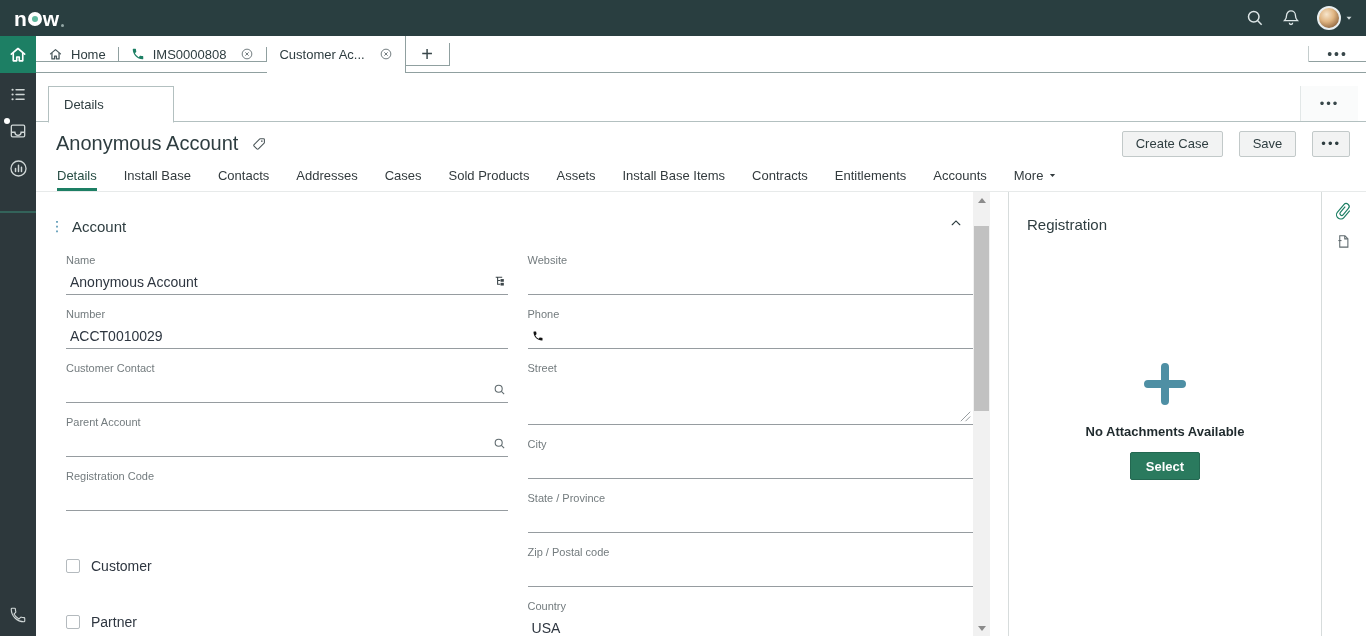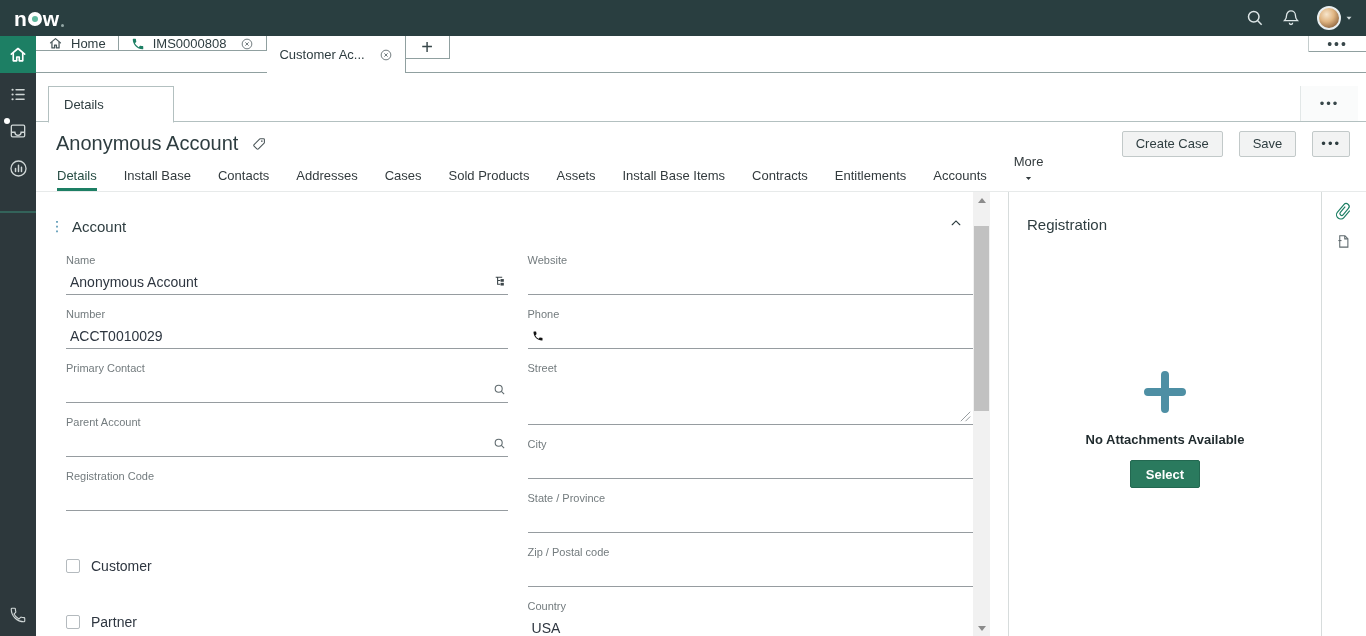--- a/index.html
+++ b/index.html
@@ -29,21 +29,21 @@
   .rail-badge { position:absolute; left:-4px; top:-3px; width:6px; height:6px; border-radius:50%; background:#fff; }
   .rail-divider { width:36px; height:2px; background:#33635a; margin-top:15px; }
   .rail-phone { position:absolute; bottom:12px; left:0; width:36px; display:flex; justify-content:center; cursor:pointer; }
 
   
   .tabstrip { position:absolute; left:36px; top:36px; width:1330px; height:37px; background:#fff; border-bottom:1px solid #90a0a0; display:flex; }
   .stab { display:flex; align-items:center; gap:8px; padding:0 12px; font-size:13px; color:#2e3d40; border-right:1px solid #90a0a0; cursor:pointer; background:#fff; }
   .stab.first { border-left:none; }
   .stab .close { margin-left:6px; }
   .stab.active { height:37px; position:relative; z-index:2; background:#fff; }
-  .tabstrip { align-items:flex-start; }
+  .tabstrip { align-items:center; }
   .stab:not(.active) { box-shadow: inset 0 -1px 0 #90a0a0; }
   .newtab { width:44px; display:flex; align-items:center; justify-content:center; font-size:20px; color:#38474a; border-right:1px solid #90a0a0; cursor:pointer; box-shadow: inset 0 -1px 0 #90a0a0; }
   .strip-more { margin-left:auto; width:58px; display:flex; align-items:center; justify-content:center; border-left:1px solid #c4cdcd; color:#38474a; font-size:14px; letter-spacing:2px; cursor:pointer; box-shadow: inset 0 -1px 0 #90a0a0; }
 
   
   .content { position:absolute; left:36px; top:73px; width:1330px; height:563px; }
 
   .subtab-row { position:relative; height:49px; background:#fff; border-bottom:1px solid #b3c0c0; }
   .subtab { position:absolute; left:12px; top:13px; height:37px; width:126px; background:#fff; border:1px solid #b3c0c0; border-bottom:1px solid #fff; display:flex; align-items:center; padding-left:15px; font-size:13px; cursor:pointer; z-index:2; }
   .subtab-more { position:absolute; right:8px; top:13px; bottom:0; width:58px; background:#fafbfb; border-left:1px solid #e2e7e7; display:flex; align-items:center; justify-content:center; color:#38474a; font-size:13px; letter-spacing:2px; cursor:pointer; }
@@ -51,21 +51,21 @@
   .title-row { display:flex; align-items:center; height:43px; padding:0 16px 0 20px; }
   .page-title { font-size:20px; color:#2e3d40; }
   .tag-ic { margin-left:13px; cursor:pointer; }
   .title-actions { margin-left:auto; display:flex; gap:16px; }
   .btn { height:26px; padding:0 13px; background:#f2f3f3; border:1px solid #c2c9c9; border-radius:2px; font-size:13px; color:#2e3d40; display:flex; align-items:center; cursor:pointer; }
   .btn.dots { padding:0 8px; letter-spacing:2px; }
 
   .nav-tabs { display:flex; align-items:flex-end; gap:27px; padding-left:21px; height:27px; border-bottom:1px solid #e7eaea; font-size:13px; color:#333b3e; }
   .nav-tab { padding-bottom:8px; cursor:pointer; white-space:nowrap; }
   .nav-tab.active { color:#274d44; border-bottom:3px solid #1d7f64; padding-bottom:5px; }
-  .nav-tab.more { display:flex; align-items:center; gap:5px;flex-direction:column; }
+  .nav-tab.more { display:flex; align-items:center; gap:5px; }
 
   .body-row { position:absolute; left:0; top:119px; width:1330px; height:444px; display:flex; }
 
   
   .form-area { width:937px; height:444px; overflow:hidden; position:relative; }
   .form-inner { padding:20px 0 0 14px; }
   .section-head { display:flex; align-items:center; height:28px; margin-bottom:14px; position:relative; padding-left:0; }
   .drag-handle { color:#3f87a8; font-size:14px; line-height:10px; width:18px; letter-spacing:0; cursor:grab; }
   .section-title { font-size:15px; color:#2e3d40; margin-left:4px; }
   .collapse-chevron { position:absolute; right:10px; top:4px; cursor:pointer; }
@@ -87,21 +87,21 @@
   .vs-arrow.up { top:0; } .vs-arrow.down { bottom:0; }
   .tri-up { width:0; height:0; border-left:4px solid transparent; border-right:4px solid transparent; border-bottom:5px solid #8b8b8b; }
   .tri-down { width:0; height:0; border-left:4px solid transparent; border-right:4px solid transparent; border-top:5px solid #8b8b8b; }
   .vs-thumb { position:absolute; left:1px; top:34px; width:15px; height:185px; background:#c1c1c1; cursor:grab; }
 
   .spacer18 { width:18px; }
 
   
   .attach-panel { width:313px; border-left:1px solid #d7dcdc; position:relative; }
   .attach-title { font-size:15px; color:#2e3d40; padding:24px 0 0 18px; }
-  .attach-empty { position:absolute; left:0; top:176px; width:100%; text-align:center; }
+  .attach-empty { position:absolute; left:0; top:168px; width:100%; text-align:center; }
   .plus-ic { margin:0 auto; }
   .attach-empty-title { font-size:13px; font-weight:bold; color:#1f2a2d; margin-top:16px; }
   .attach-empty-sub { font-size:11px; color:#4e5659; margin-top:9px; }
   .select-btn { display:inline-flex; align-items:center; justify-content:center; margin-top:13px; height:28px; padding:0 15px; background:#2a7a5e; color:#fff; font-size:13px; font-weight:bold; border-radius:2px; border:1px solid #236851; cursor:pointer; }
 
   
   .right-strip { width:43px; border-left:1px solid #d7dcdc; display:flex; flex-direction:column; align-items:center; padding-top:10px; gap:13px; }
   .strip-ic { cursor:pointer; }
 </style>
 </head>
@@ -281,21 +281,21 @@
                     </svg>
                 </div>
               </div>
               <div class="field">
                 <div class="lbl">Number</div>
                 <div class="val-row">
                   <span class="val">ACCT0010029</span>
                 </div>
               </div>
               <div class="field">
-                <div class="lbl">Primary Contact</div>
+                <div class="lbl">Customer Contact</div>
                 <div class="val-row">
                   <span class="val"></span>
                   <svg width="13" height="13" viewBox="0 0 24 24">
                       <circle cx="10.5" cy="10.5" r="6.5" fill="none" stroke="#5f6a6e" stroke-width="2"></circle>
                       <path d="M15.5 15.5 20.5 20.5" stroke="#5f6a6e" stroke-width="2"></path>
                     </svg>
                 </div>
               </div>
               <div class="field">
                 <div class="lbl">Parent Account</div>

